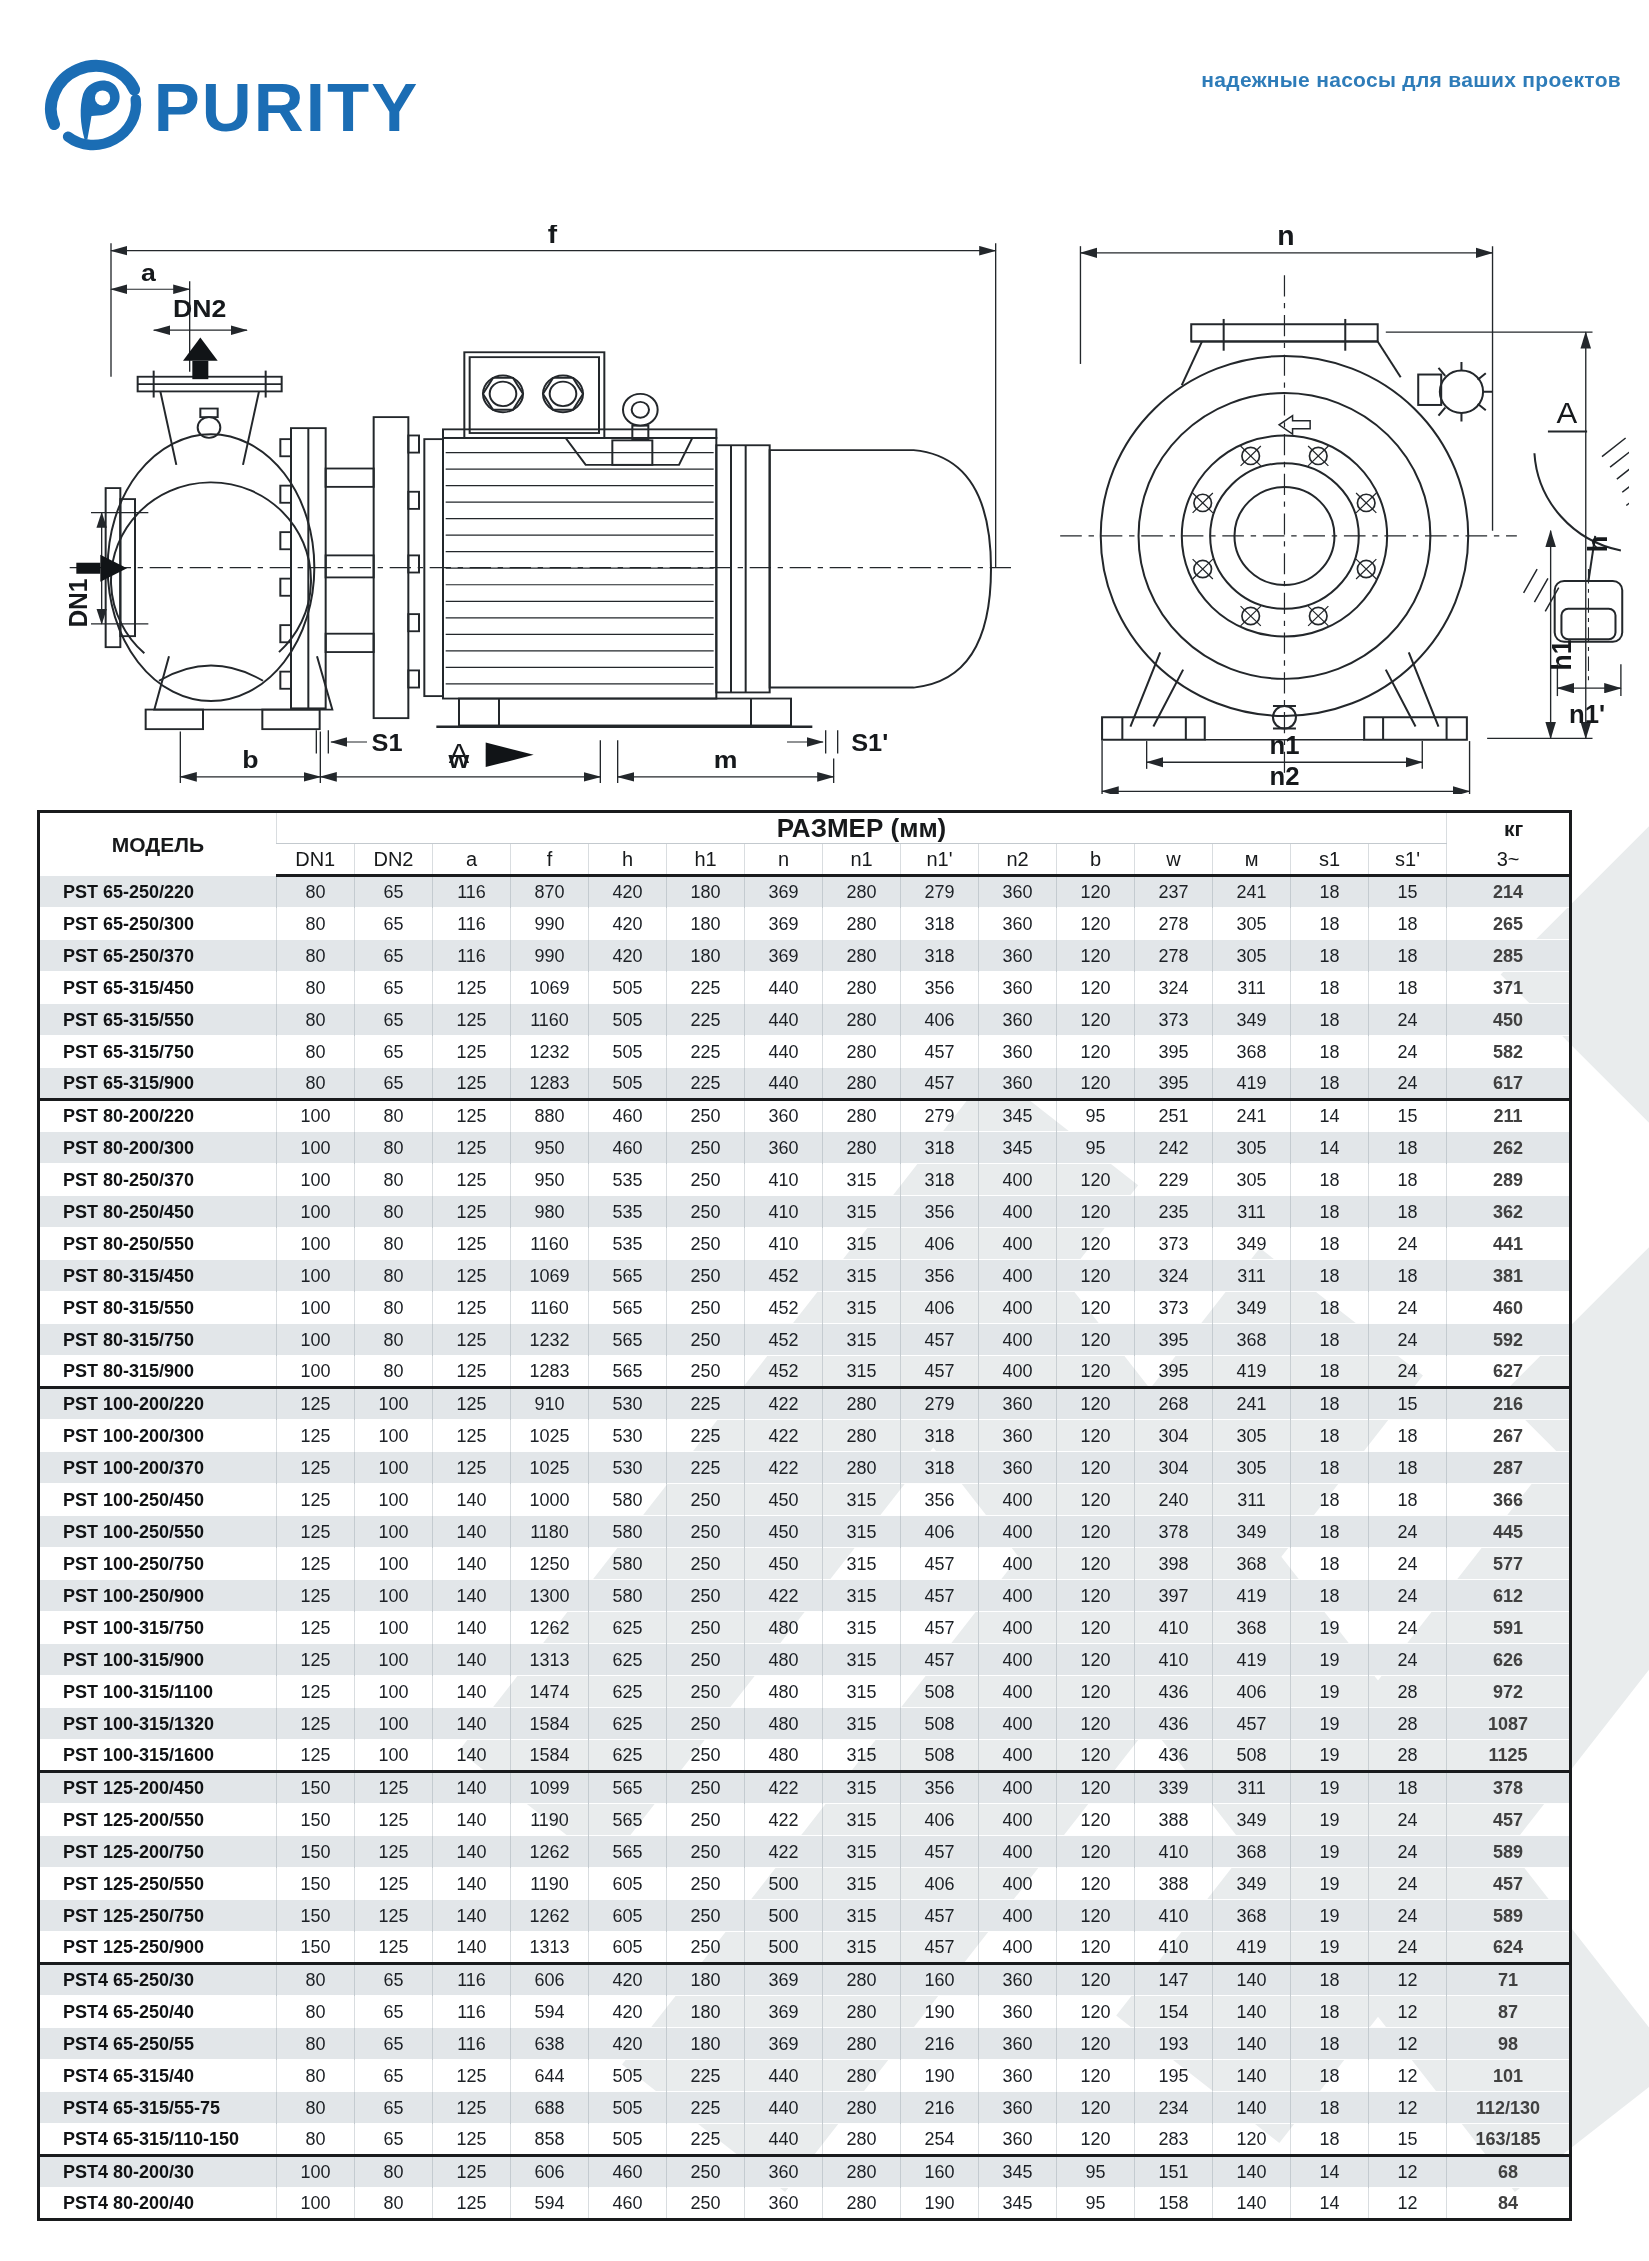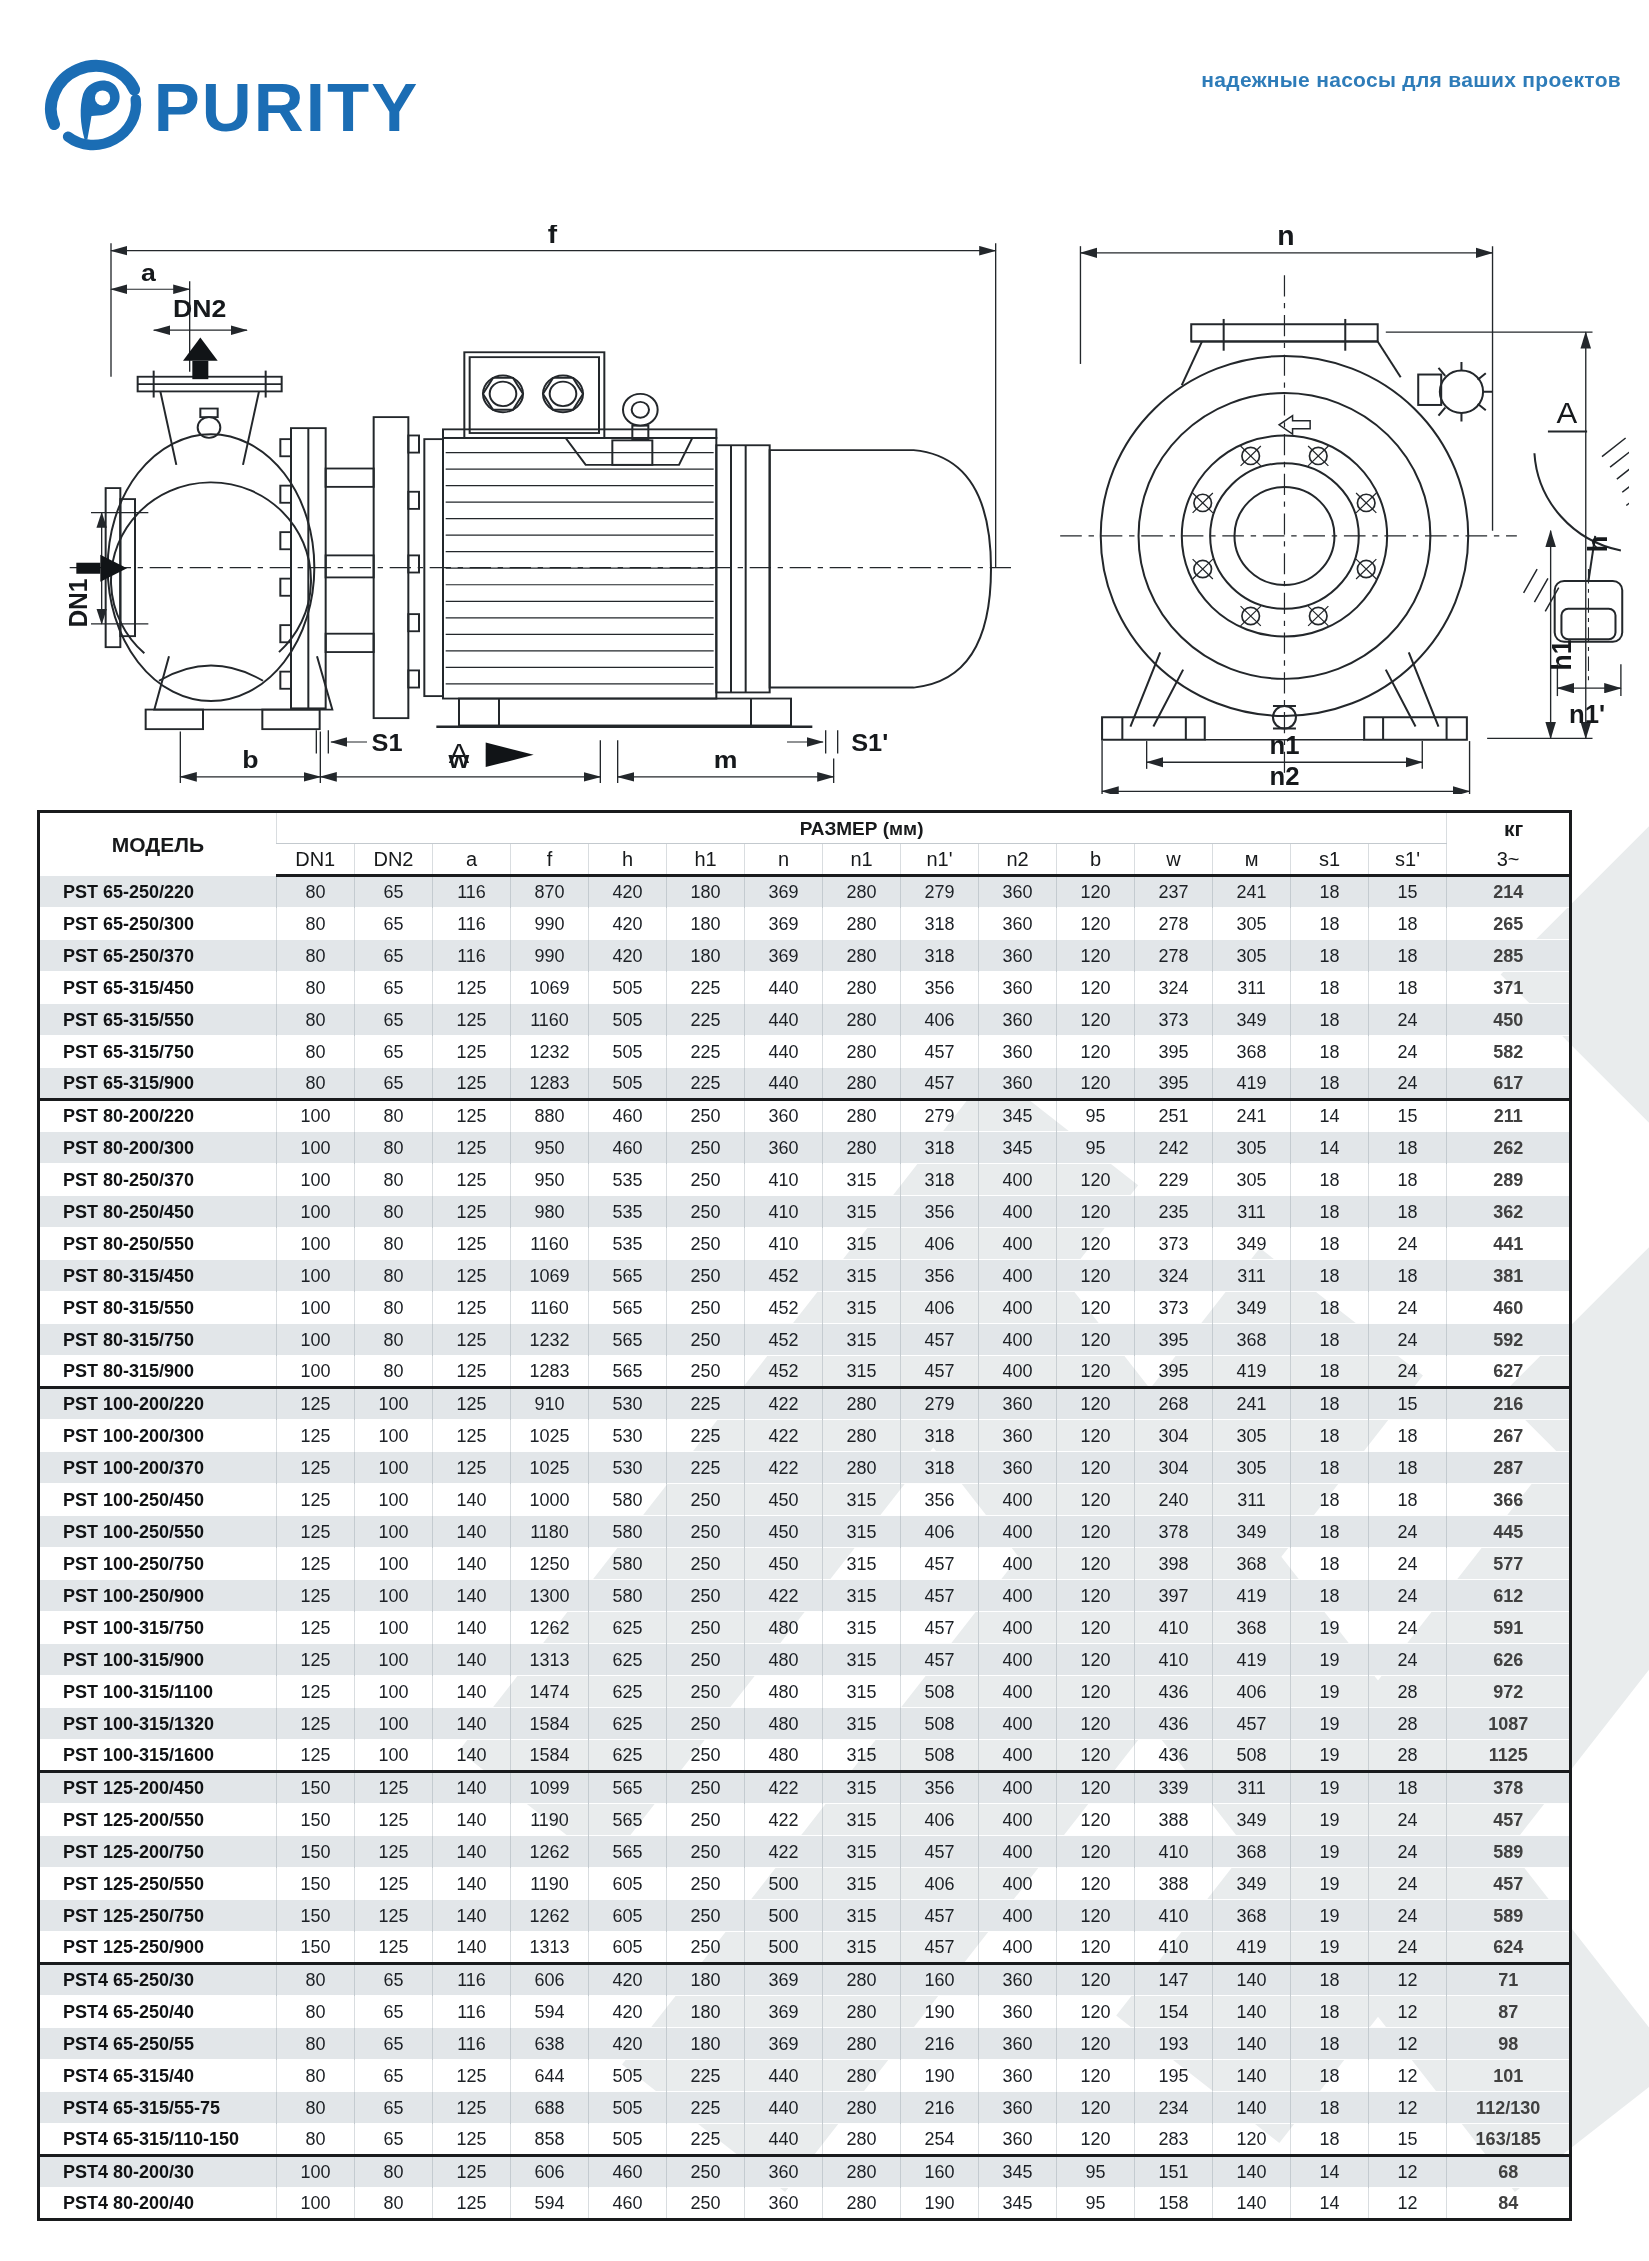--- a/index.html
+++ b/index.html
@@ -36,21 +36,21 @@
   .dim-table col.c-kg    { width:124px; }
   .dim-table th, .dim-table td {
     text-align:center; vertical-align:middle; padding:0;
     border-left:0.7px solid rgba(120,132,142,0.28);
     font-size:18px; color:#1c2025; height:32px; line-height:1;
   }
   .dim-table th:first-child, .dim-table td:first-child { border-left:none; }
   .dim-table thead tr { height:28px; }
   .dim-table thead th { font-weight:normal; font-size:20px; color:#17191b; }
   .dim-table th.model-h { font-weight:bold; font-size:21px; }
-  .dim-table th.size-h  { font-weight:bold; font-size:19px; border-bottom:1.4px solid #c3c9ce; }
+  .dim-table th.size-h  { font-weight:bold; font-size:26px; border-bottom:1.4px solid #c3c9ce; }
   .dim-table th.kg-h    { font-weight:bold; font-size:21px;padding-left:11px; }
   .dim-table thead tr.sub th { border-bottom:3.5px solid #191b1d; }
   .dim-table tbody tr.shade td { background:#e2e6e9; }
   .dim-table tbody tr { border-top:1.4px solid #ffffff; }
   .dim-table tbody tr.group-end td { border-bottom:3.5px solid #191b1d; }
   .dim-table td.model {
     text-align:left; padding-left:23px; font-weight:bold; font-size:18px; color:#101214;
   }
   .dim-table td.kg { font-weight:bold; color:#404040; }
 </style>

